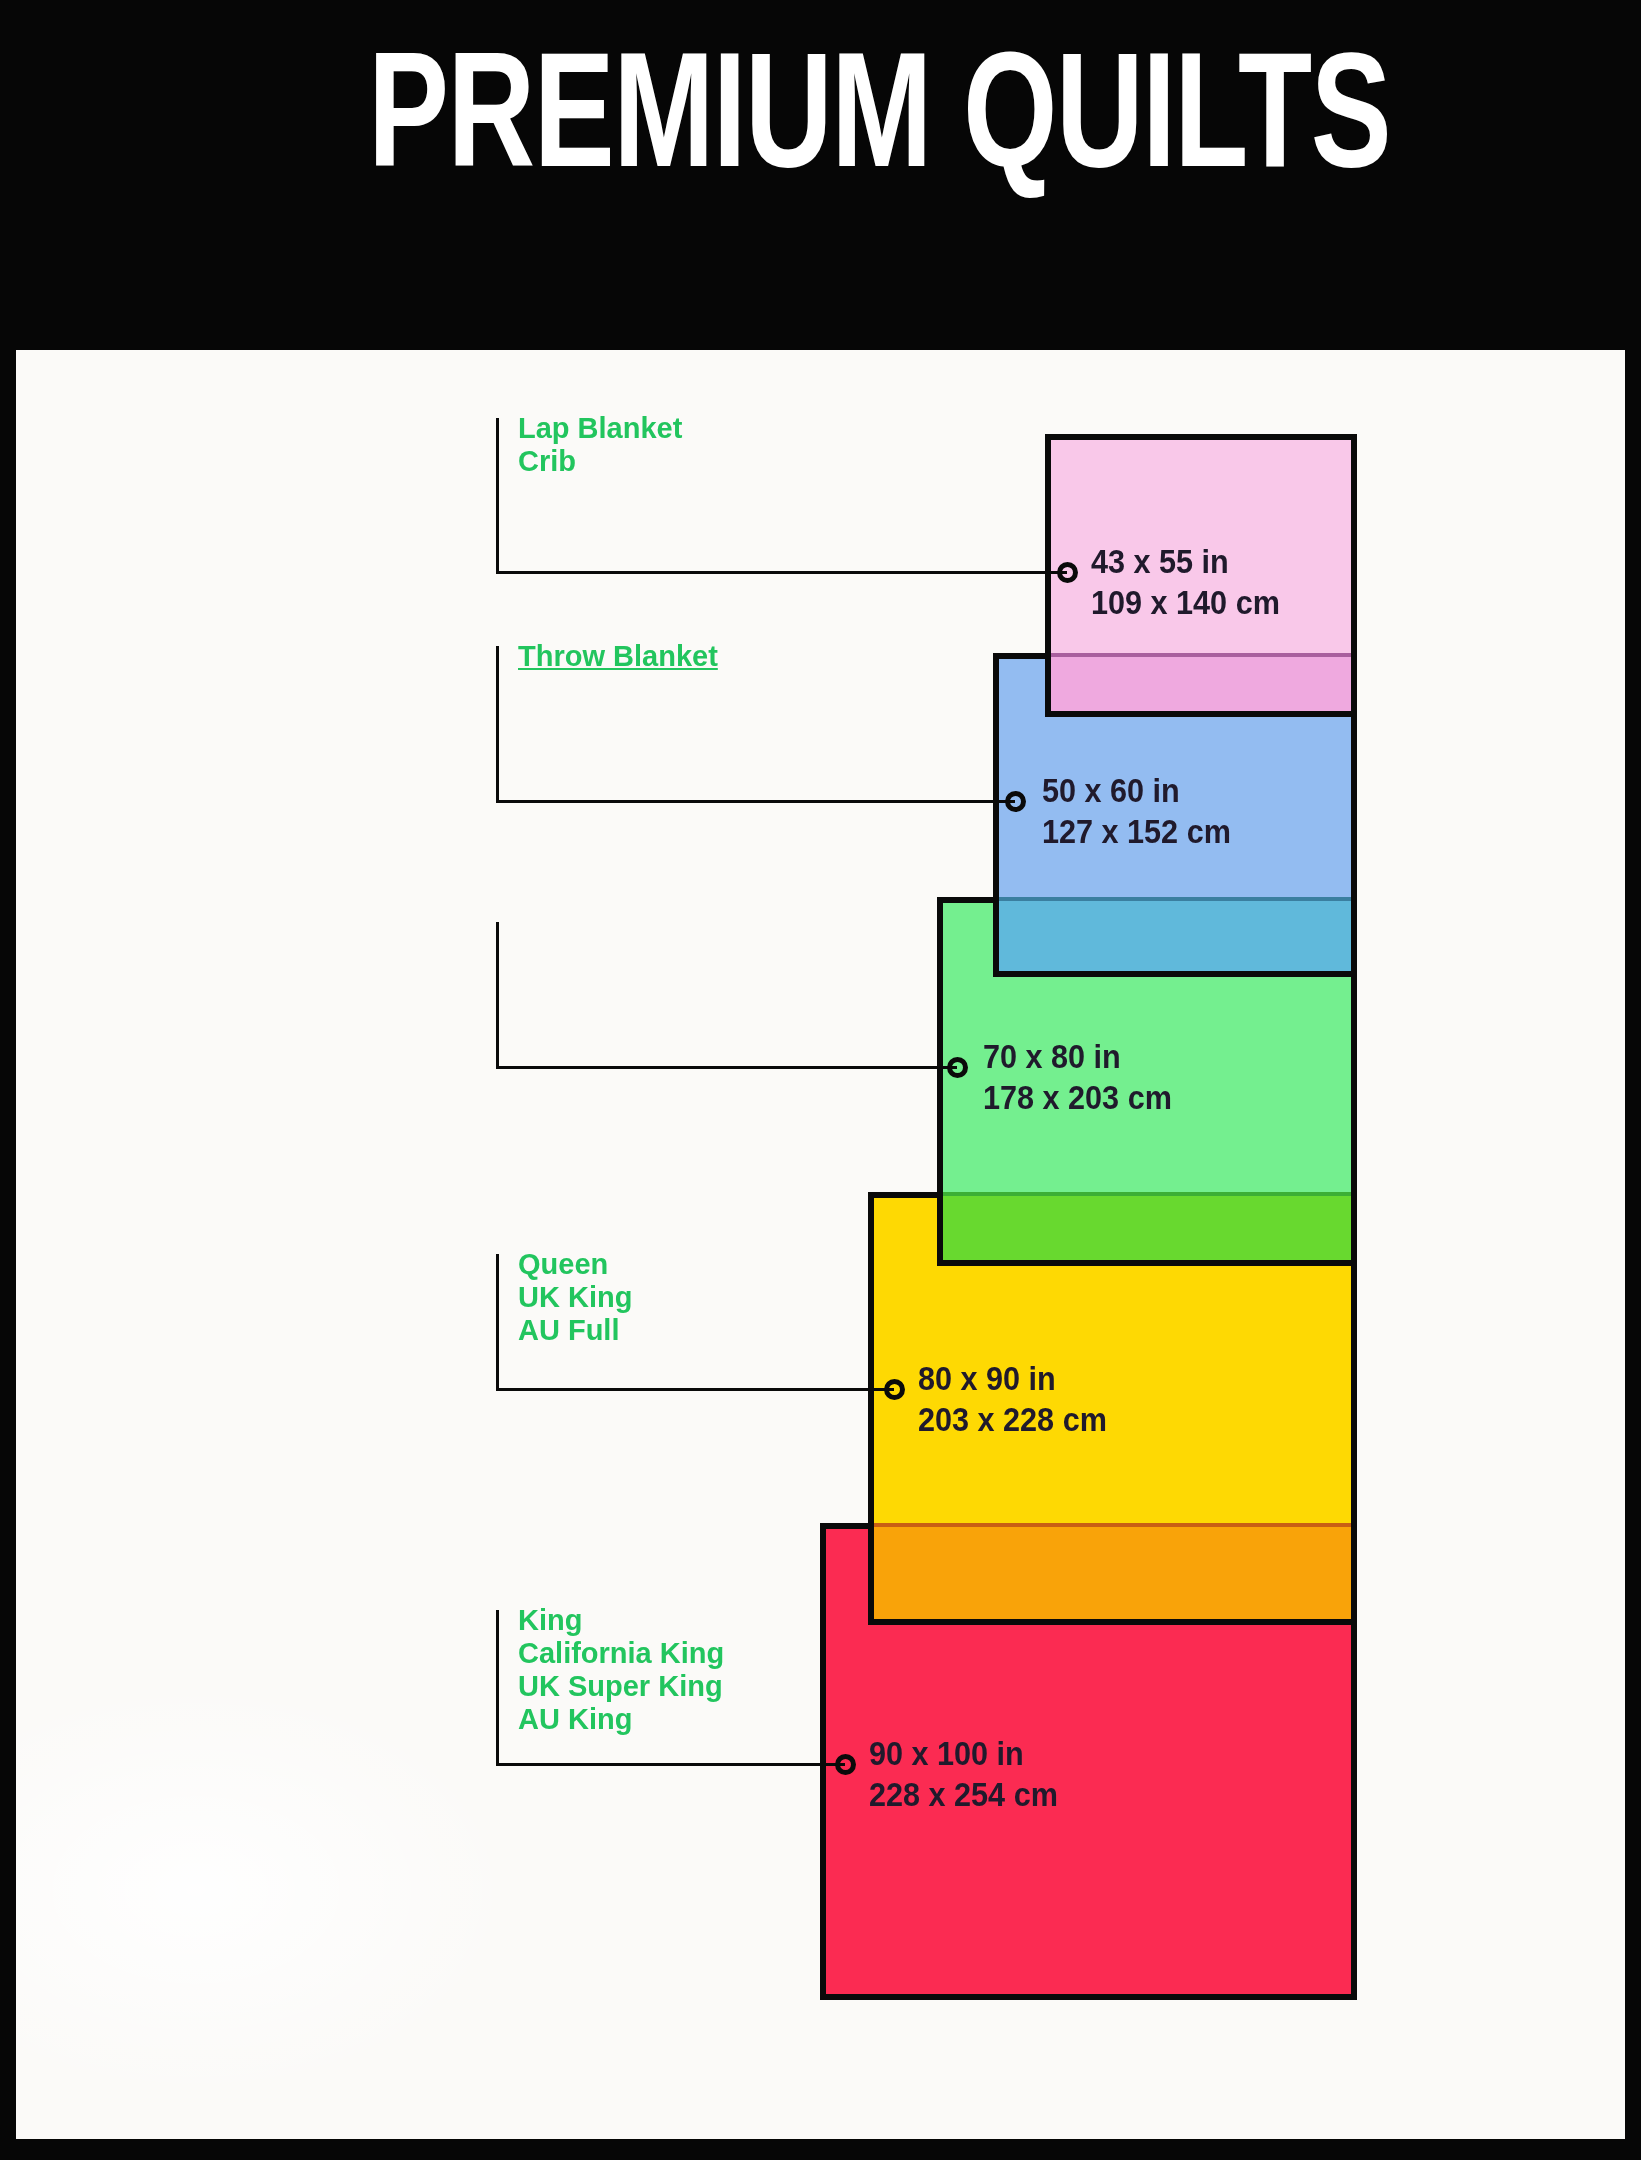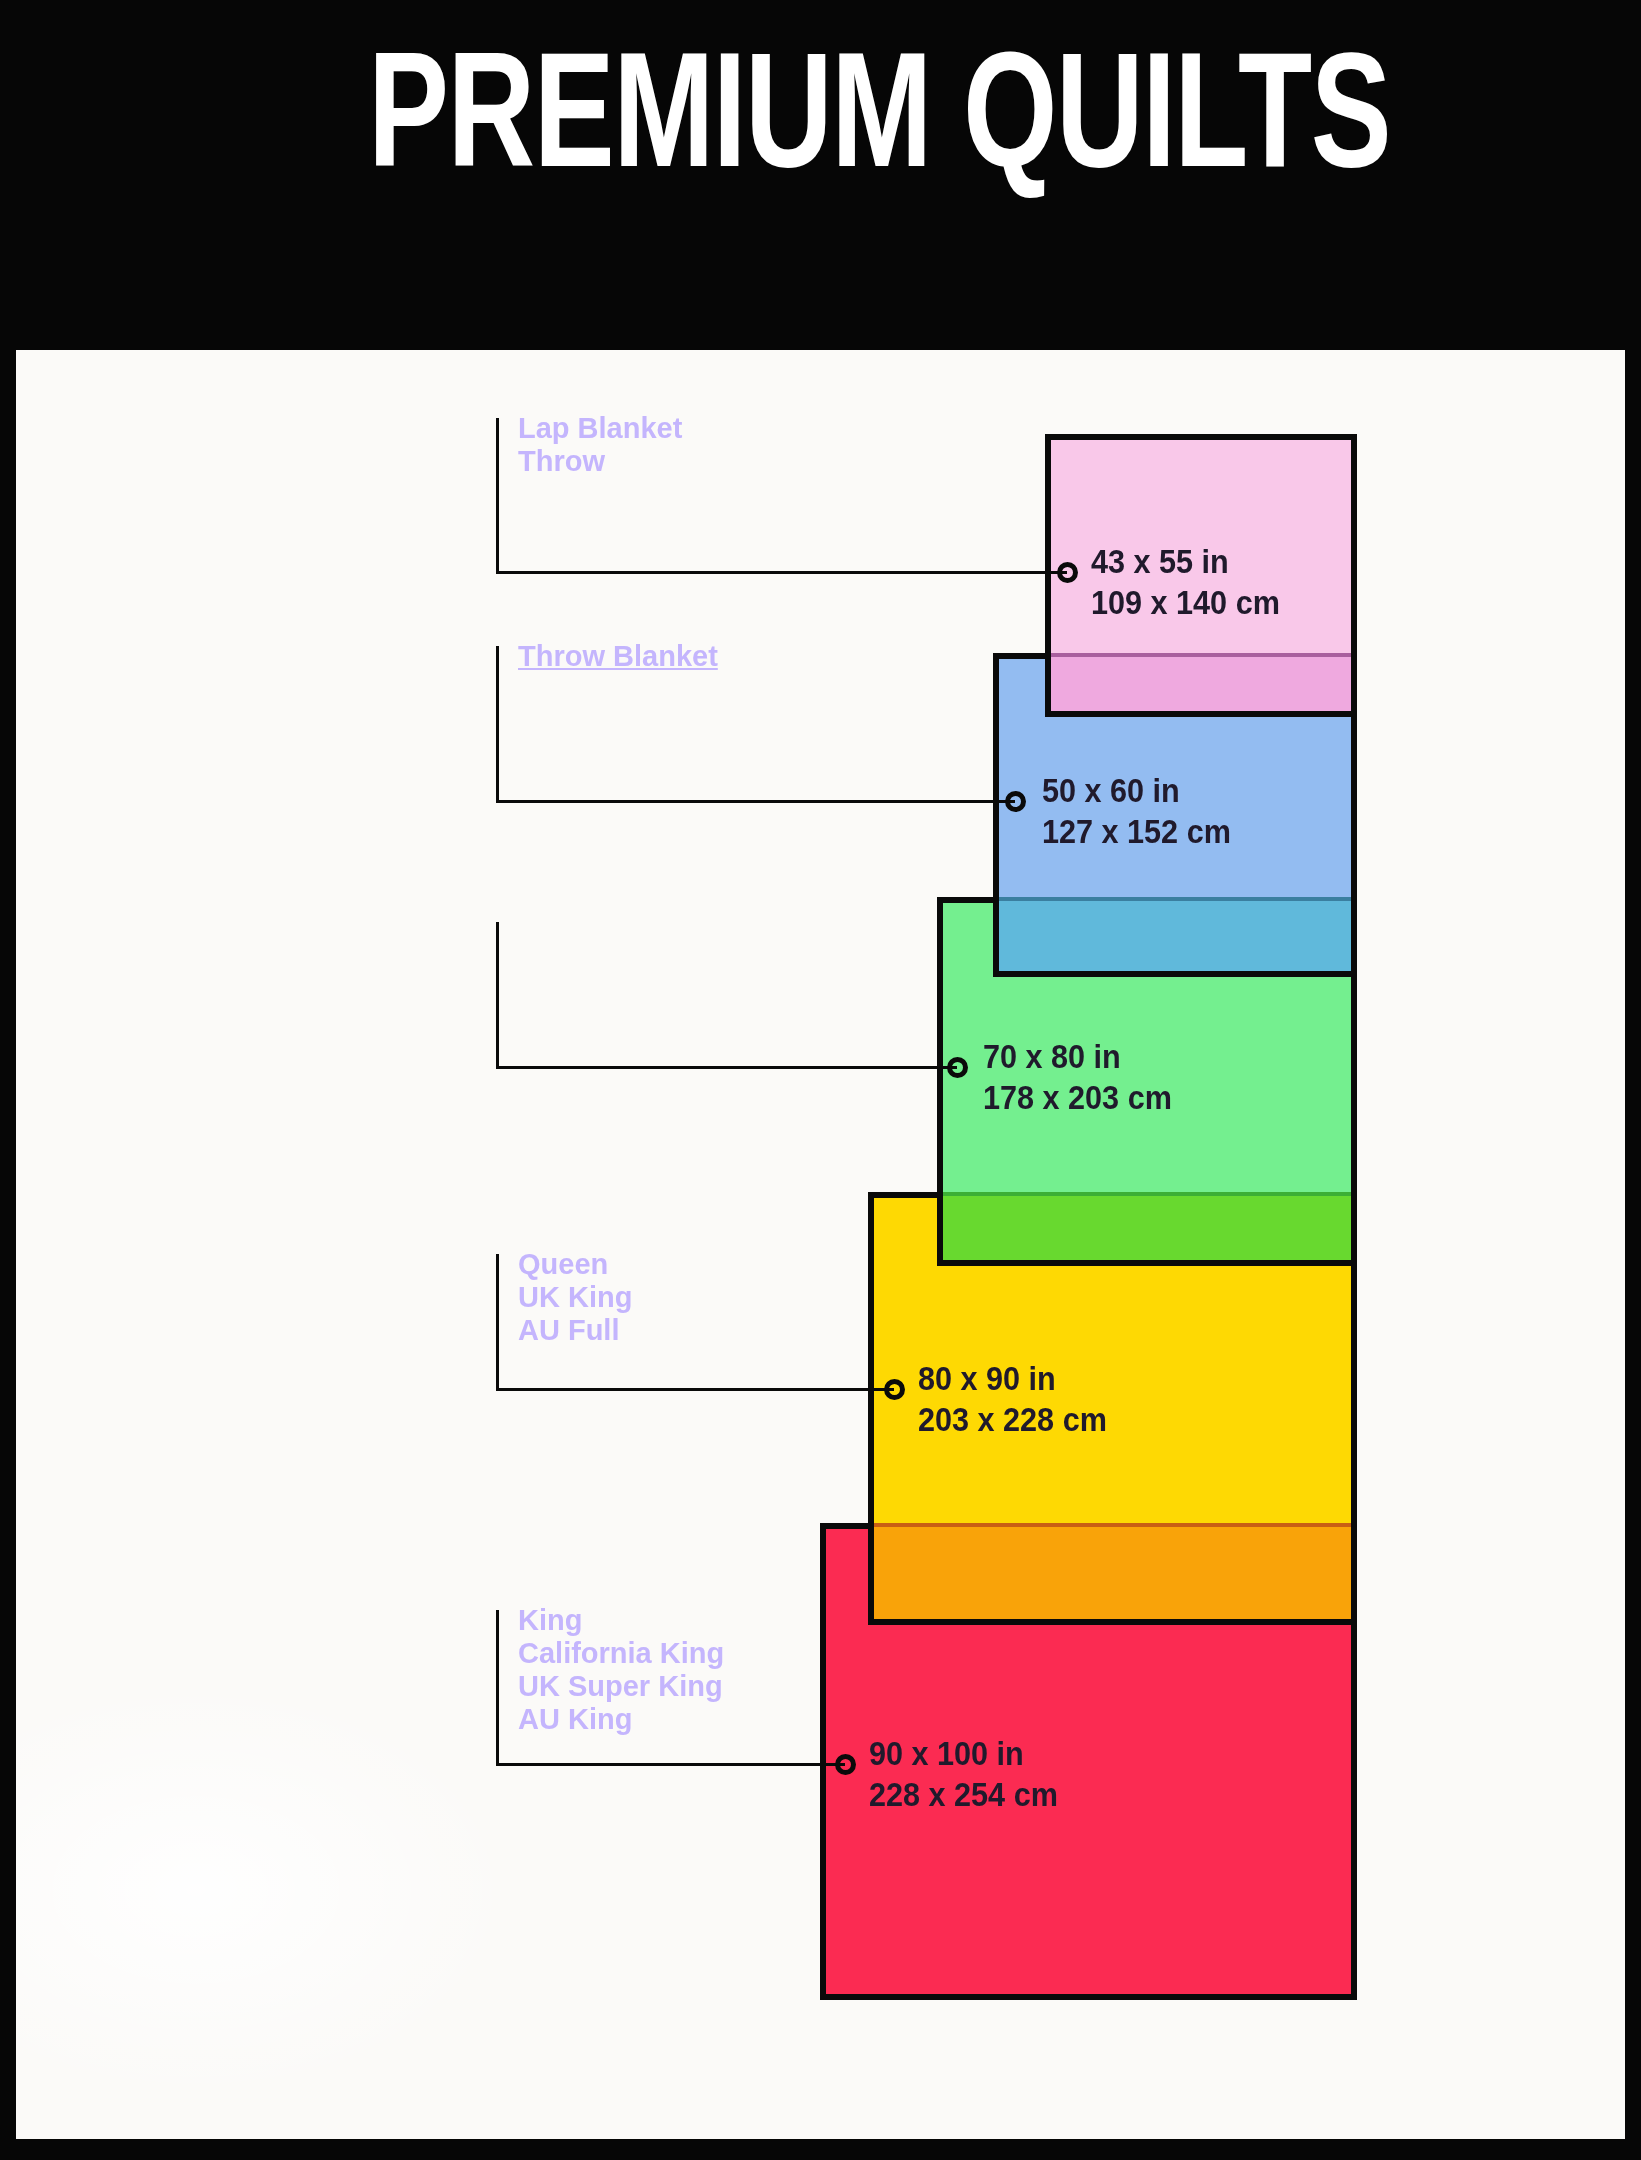--- a/index.html
+++ b/index.html
@@ -37,21 +37,21 @@
   .band-lap   {top:213px;background:#EFA9DF;border-top:4px solid #A95F9E;}
   .rect-throw {left:993px; top:653px; width:364px;height:324px;background:#93BCF1;z-index:40;}
   .band-throw {top:238px;background:#60B9DB;border-top:4px solid #3A7FA0;}
   .rect-twin  {left:937px; top:897px; width:420px;height:369px;background:#74EF8F;z-index:30;}
   .band-twin  {top:289px;background:#68D92F;border-top:4px solid #3CAF35;}
   .rect-queen {left:868px; top:1192px;width:489px;height:433px;background:#FED903;z-index:20;}
   .band-queen {top:325px;background:#F9A309;border-top:4px solid #C95E14;}
   .rect-king  {left:820px; top:1523px;width:537px;height:477px;background:#FB2B52;z-index:10;}
   
   .label-block{
-    position:absolute;left:518px;color:#c4b5fd;font-weight:bold;
+    position:absolute;left:518px;color:#22c55e;font-weight:bold;
     font-size:29px;line-height:33px;white-space:nowrap;z-index:60;
   }
   .lb-lap{top:412px;} .lb-throw{top:640px;text-decoration:underline;} .lb-twin{top:916px;}
   .lb-queen{top:1248px;} .lb-king{top:1604px;}
   .vline{position:absolute;left:496px;width:3px;background:#0A0A0A;z-index:60;}
   .vl-lap{top:418px;height:156px;} .vl-throw{top:646px;height:157px;}
   .vl-twin{top:922px;height:146px;} .vl-queen{top:1254px;height:137px;}
   .vl-king{top:1610px;height:156px;}
   .hline{position:absolute;left:496px;height:3px;background:#0A0A0A;z-index:60;}
   .hl-lap{top:571px;width:571px;} .hl-throw{top:800px;width:519px;}
@@ -96,21 +96,21 @@
   </div>
   <div class="rect rect-throw">
     <div class="band band-throw"></div>
   </div>
   <div class="rect rect-lap">
     <div class="band band-lap"></div>
   </div>
 
   <div class="label-block lb-lap">
     <div>Lap Blanket</div>
-    <div>Throw</div>
+    <div>Crib</div>
   </div>
   <div class="label-block lb-throw">
     <div>Throw Blanket</div>
   </div>
   <div class="label-block lb-queen">
     <div>Queen</div>
     <div>UK King</div>
     <div>AU Full</div>
   </div>
   <div class="label-block lb-king">

